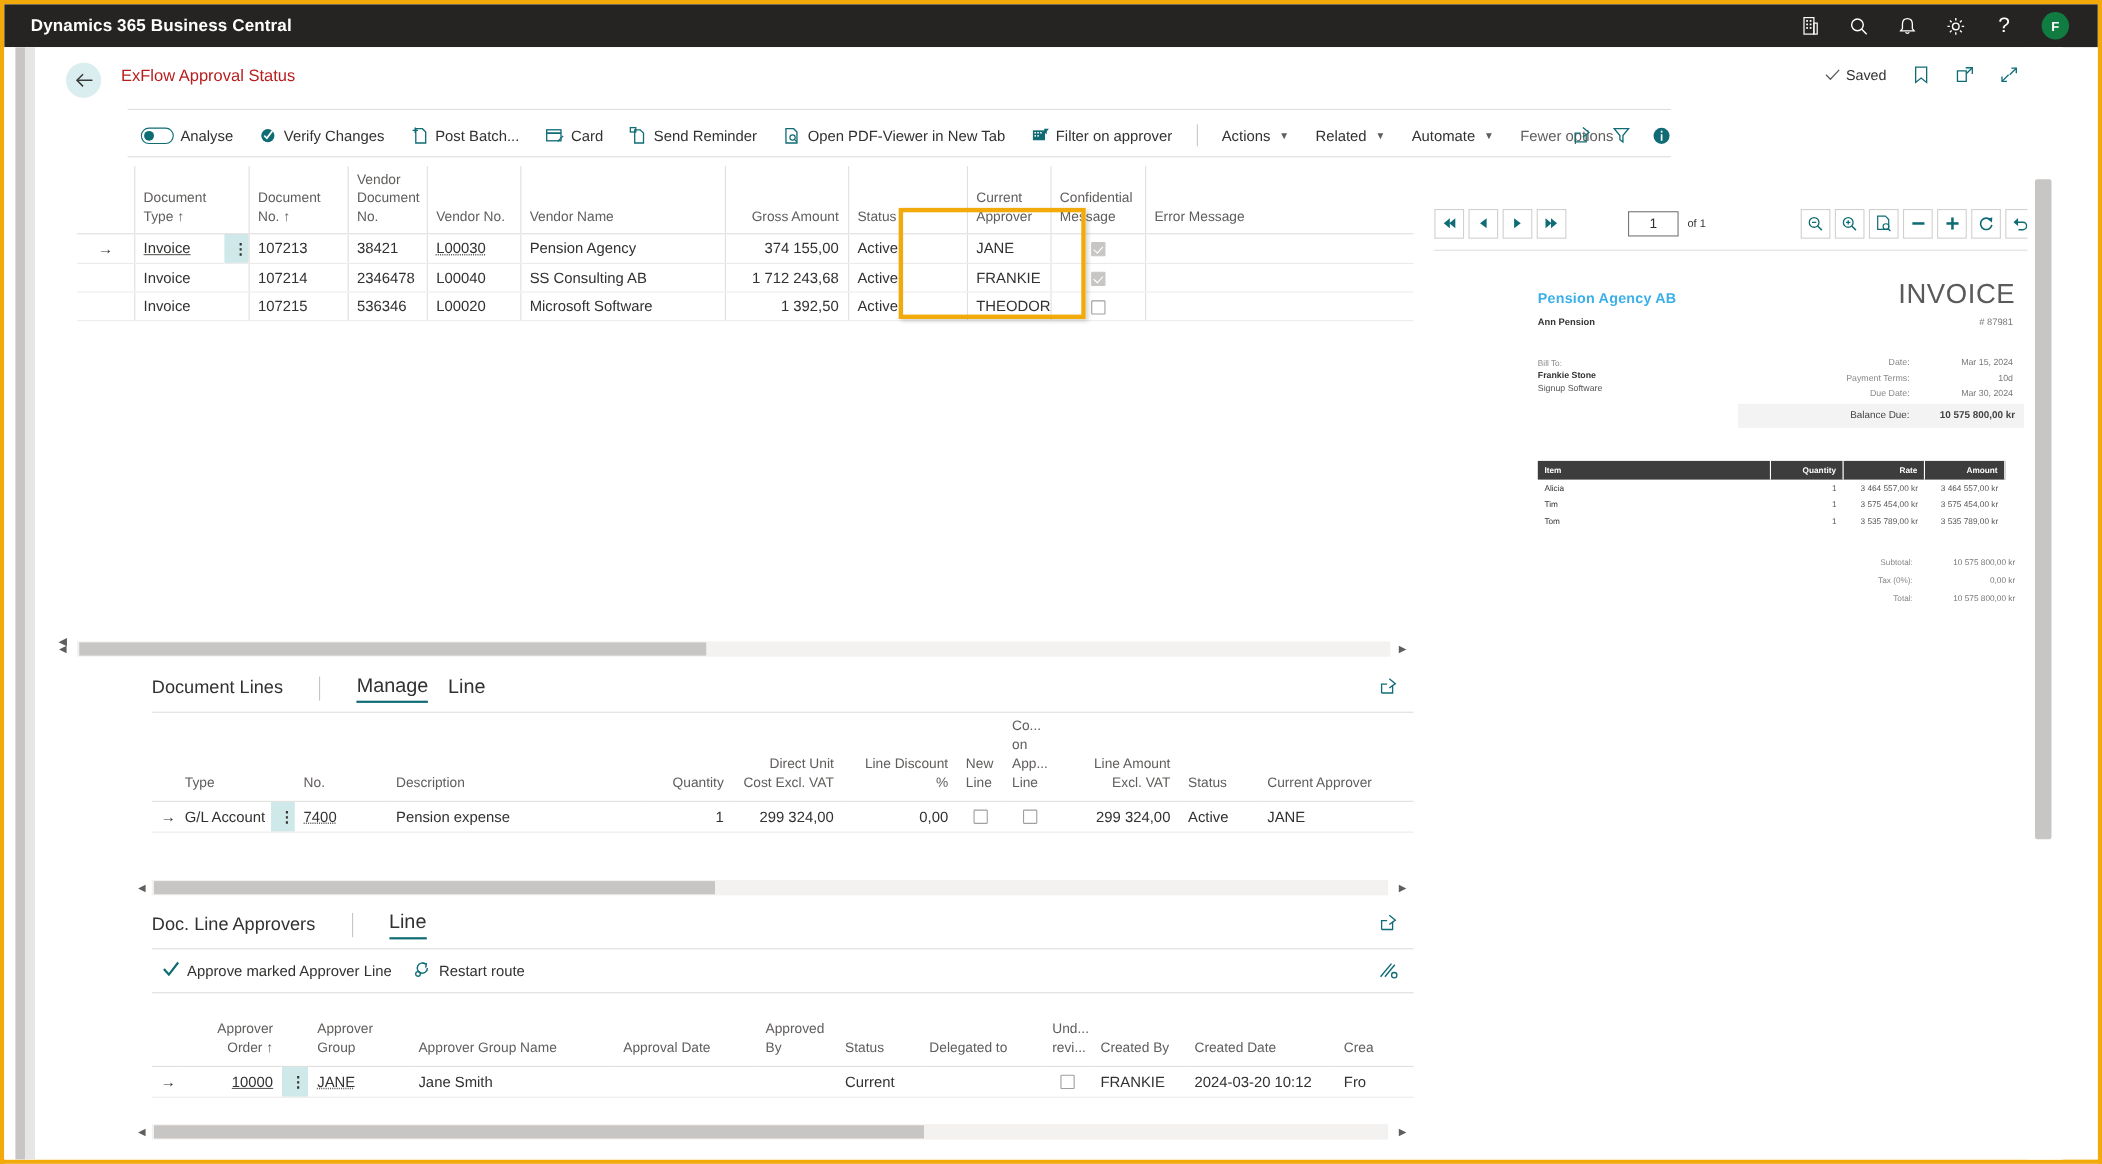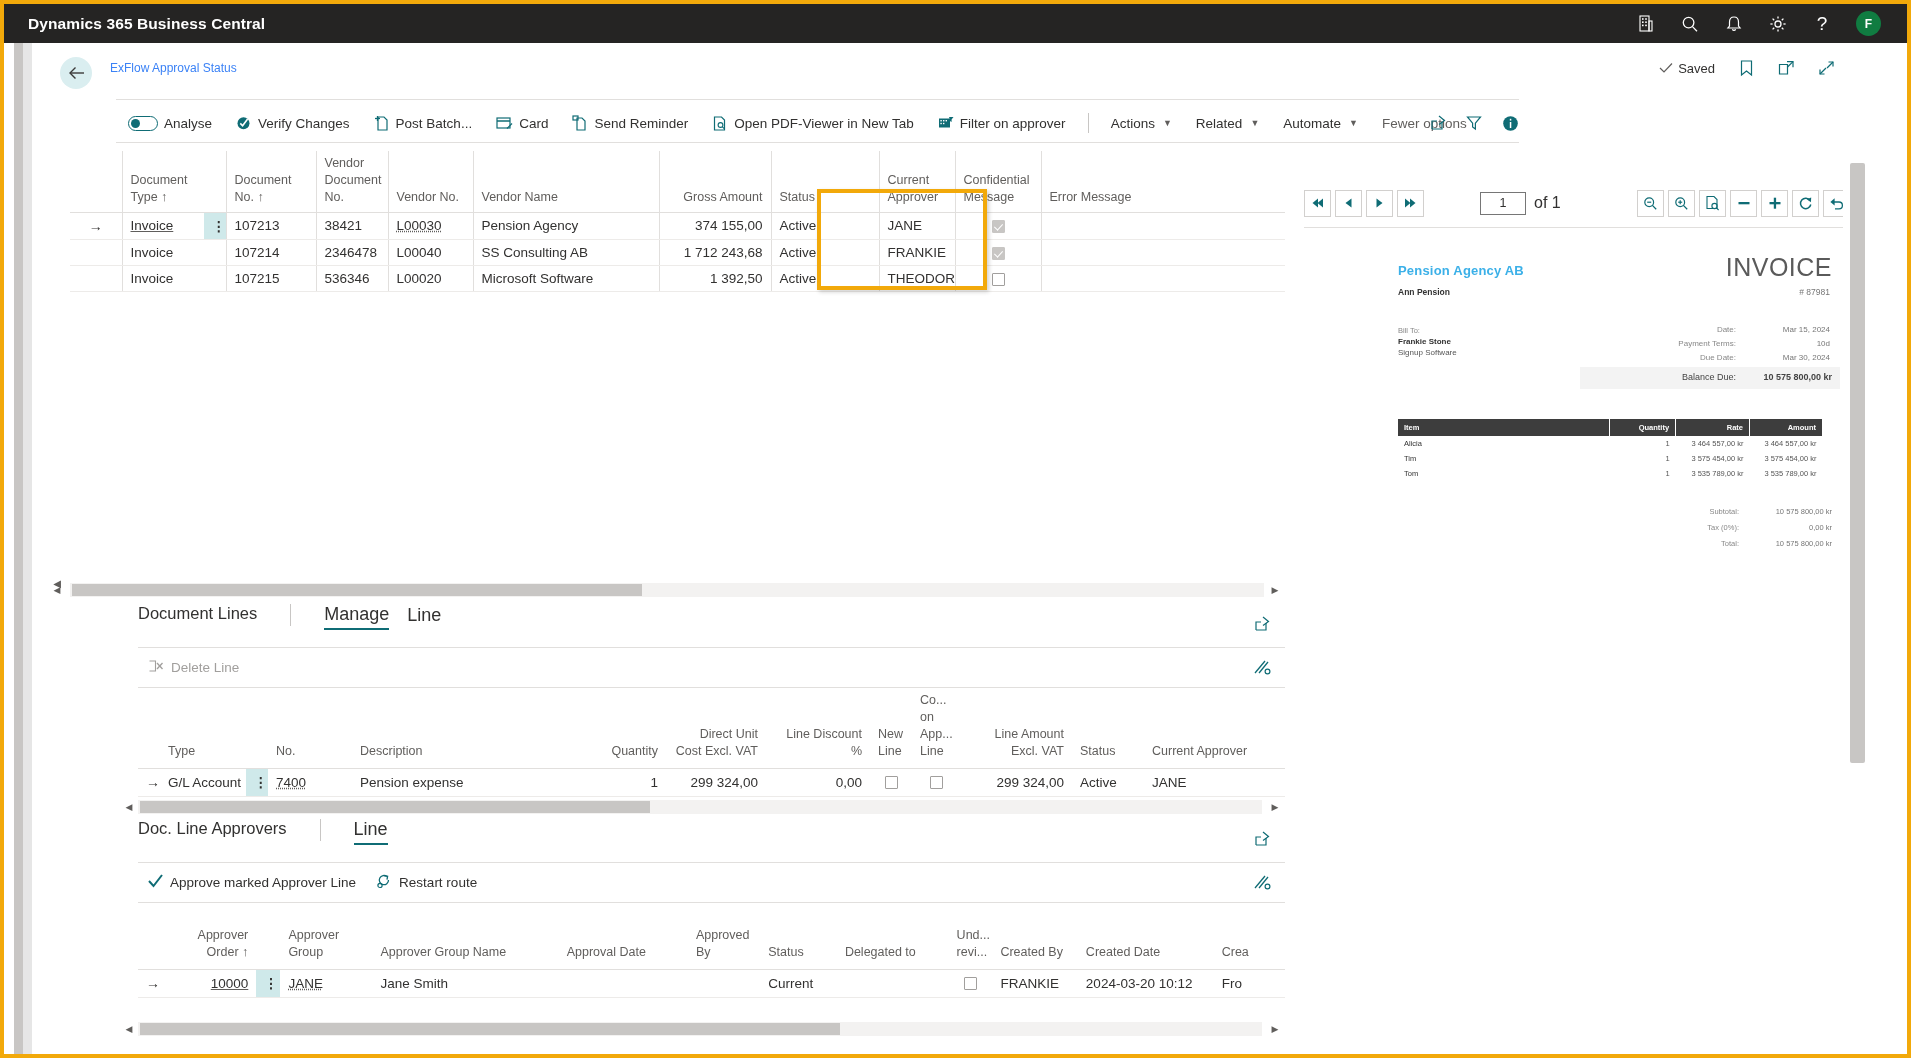--- a/index.html
+++ b/index.html
@@ -52,21 +52,21 @@
   .winscroll .thumb { position:absolute; left:7px; top:120px; width:15px; height:600px; background:#c8c6c4; border-radius:2px; }
 
   
   .pagehead { position:absolute; left:0; top:0; width:1843px; height:55px; }
   .backbtn {
     position:absolute; left:28px; top:14px; width:32px; height:32px;
     border-radius:50%; background:#daeef0; display:flex; align-items:center;
     justify-content:center; cursor:pointer;
   }
   .pagetitle {
-    position:absolute; left:78px; top:18px; font-size:12px; color:#3b82f6;
+    position:absolute; left:78px; top:18px; font-size:15px; color:#b91c1c;
   }
   .headright { position:absolute; right:40px; top:16px; display:flex; align-items:center; gap:22px; }
   .savedlbl { display:flex; align-items:center; gap:5px; font-size:13px; color:#323130; }
   .hicon { width:18px; height:18px; display:flex; align-items:center; justify-content:center; cursor:pointer; }
 
   .headrule { position:absolute; left:84px; top:56px; width:1403px; height:1px; background:#e1dfdd; }
 
   
   .cmdbar {
     position:absolute; left:84px; top:62px; width:1403px; height:36px;
@@ -123,21 +123,21 @@
   .hscroll { position:absolute; left:18px; top:540px; width:1232px; height:14px; }
   .hscroll .htrack { position:absolute; left:20px; top:0; width:1194px; height:14px; background:#f3f2f1; }
   .hscroll .hthumb { position:absolute; left:22px; top:1px; width:570px; height:12px; background:#c8c6c4; }
   .hscroll .ar { position:absolute; top:0; width:14px; height:14px; color:#605e5c; font-size:9px; display:flex; align-items:center; justify-content:center; }
   .hscroll .arl { left:0; } .hscroll .arr { right:0; }
   .hscroll-outerL { position:absolute; left:18px; top:530px; width:14px; height:20px; display:flex; align-items:center; justify-content:center; color:#605e5c; font-size:10px; }
 
   
   .section { position:absolute; left:106px; width:1147px; }
   .sectionhead {
-    height:44px; display:flex; align-items:flex-start; gap:15px;
+    height:44px; display:flex; align-items:center; gap:15px;
     border-bottom:1px solid #e1dfdd; position:relative;
   }
   .sectiontitle { font-size:16.5px; color:#323130; margin-right:18px; }
   .vsep { width:1px; height:22px; background:#c8c6c4; margin-right:18px; }
   .tabs { display:flex; gap:18px; align-items:center; }
   .tab { font-size:18px; color:#323130; padding-bottom:3px; cursor:pointer; }
   .tab.active { border-bottom:2px solid #0f6c75; color:#323130; }
   .sectionhead .exporticon { position:absolute; right:14px; top:12px; cursor:pointer; }
 
   .actionrow {
@@ -163,21 +163,21 @@
   .pdftoolbar { position:absolute; left:10px; top:36px; width:550px; height:32px; display:flex; align-items:center; }
   .pbtn {
     width:27px; height:27px; border:1px solid #d2d0ce; background:#fff;
     display:flex; align-items:center; justify-content:center; cursor:pointer;
     margin-right:4px; color:#0f6c75;
   }
   .pagebox {
     width:46px; height:23px; border:1px solid #767676; background:#fff;
     text-align:center; font-size:12.5px; color:#323130; line-height:21px;
   }
-  .ofn { font-size:16px; color:#323130; margin-left:8px; }
+  .ofn { font-size:10px; color:#323130; margin-left:8px; }
   .pdftoolbar .grp2 { display:flex; align-items:center; margin-left:auto; }
   .pdfrule { position:absolute; left:10px; top:76px; width:540px; height:1px; background:#e1dfdd; }
 
   
   .doc { position:absolute; left:20px; top:90px; width:540px; height:540px; background:#fff; font-size:8px; color:#333; }
   .doc .vendor { position:absolute; left:84px; top:22px; font-size:13px; font-weight:bold; color:#3bb0e8; letter-spacing:.2px; }
   .doc .contact { position:absolute; left:84px; top:46px; font-size:8.5px; font-weight:bold; color:#333; }
   .doc .invword { position:absolute; right:22px; top:12px; font-size:25px; color:#5a5a5a; letter-spacing:.5px; }
   .doc .invnum { position:absolute; right:24px; top:46px; font-size:8.5px; color:#777; }
   .doc .billto { position:absolute; left:84px; top:85px; font-size:7.5px; color:#888; }
@@ -516,39 +516,20 @@
           <span class="tab">Line</span>
         </div>
         <span class="exporticon">
           <svg width="17" height="16" viewBox="0 0 17 16">
               <path d="M2 14 v-8 h5" fill="none" stroke="#0f6c75" stroke-width="1.2"></path>
               <path d="M2 14 h10 v-7" fill="none" stroke="#0f6c75" stroke-width="1.2"></path>
               <polyline points="9,1 14.5,5.5 9,9.5" fill="none" stroke="#0f6c75" stroke-width="1.2"></polyline>
             </svg>
         </span>
       </div>
-      <div class="actionrow">
-        <div class="act disabled">
-          <span>
-            <svg width="16" height="14" viewBox="0 0 16 14">
-                <path d="M1.5 2 h6 v10 h-6" fill="none" stroke="#a19f9d" stroke-width="1.1"></path>
-                <line x1="9" y1="4" x2="14.5" y2="10" stroke="#a19f9d" stroke-width="1.3"></line>
-                <line x1="14.5" y1="4" x2="9" y2="10" stroke="#a19f9d" stroke-width="1.3"></line>
-              </svg>
-          </span>
-          <span>Delete Line</span>
-        </div>
-        <span class="righticon">
-          <svg width="18" height="18" viewBox="0 0 18 18">
-              <line x1="2" y1="15" x2="12" y2="3" stroke="#0f6c75" stroke-width="1.3"></line>
-              <line x1="6" y1="15" x2="15" y2="4" stroke="#0f6c75" stroke-width="1.3"></line>
-              <circle cx="14.5" cy="13.5" r="2.4" fill="none" stroke="#0f6c75" stroke-width="1.2"></circle>
-            </svg>
-        </span>
-      </div>
       <table class="sub">
         <colgroup>
           <col style="width:22px">
             <col style="width:86px">
             <col style="width:22px">
           <col style="width:84px">
             <col style="width:236px">
             <col style="width:78px">
           <col style="width:100px">
             <col style="width:104px">

